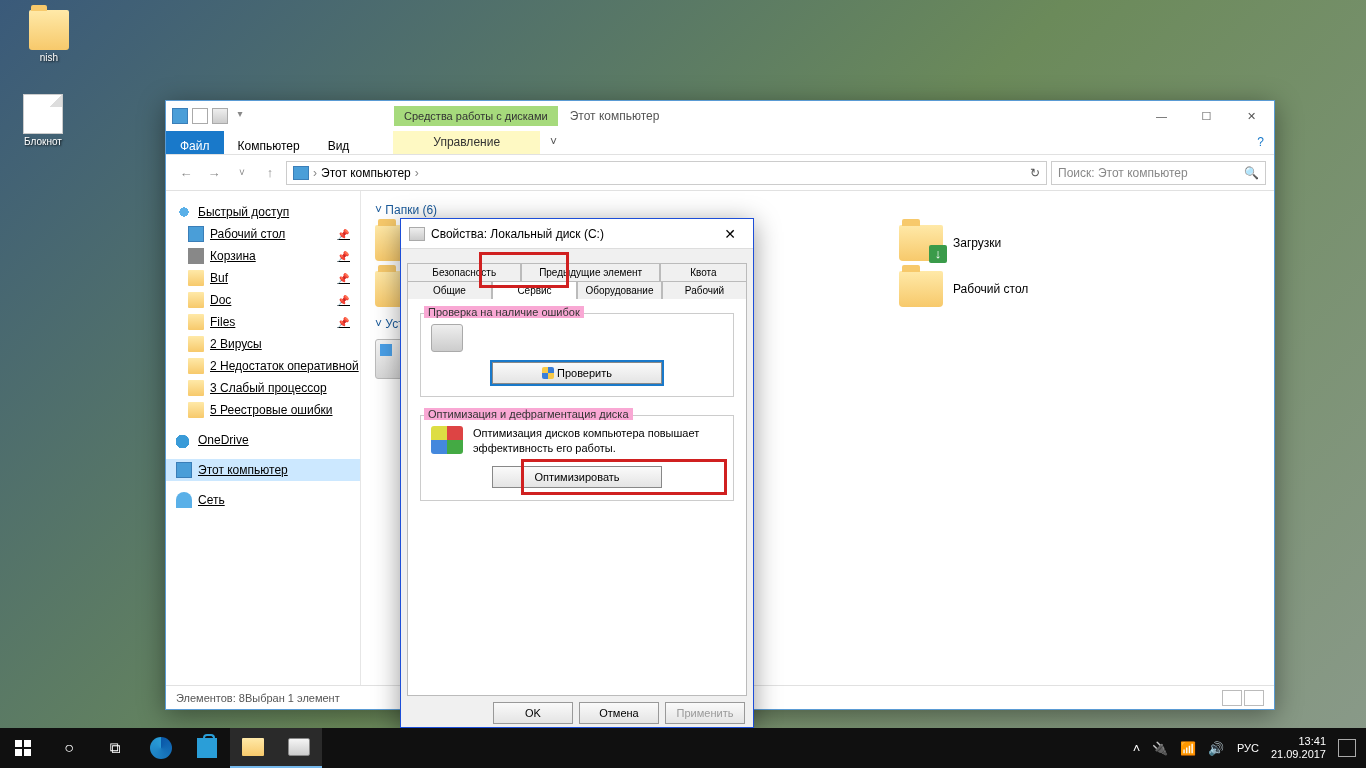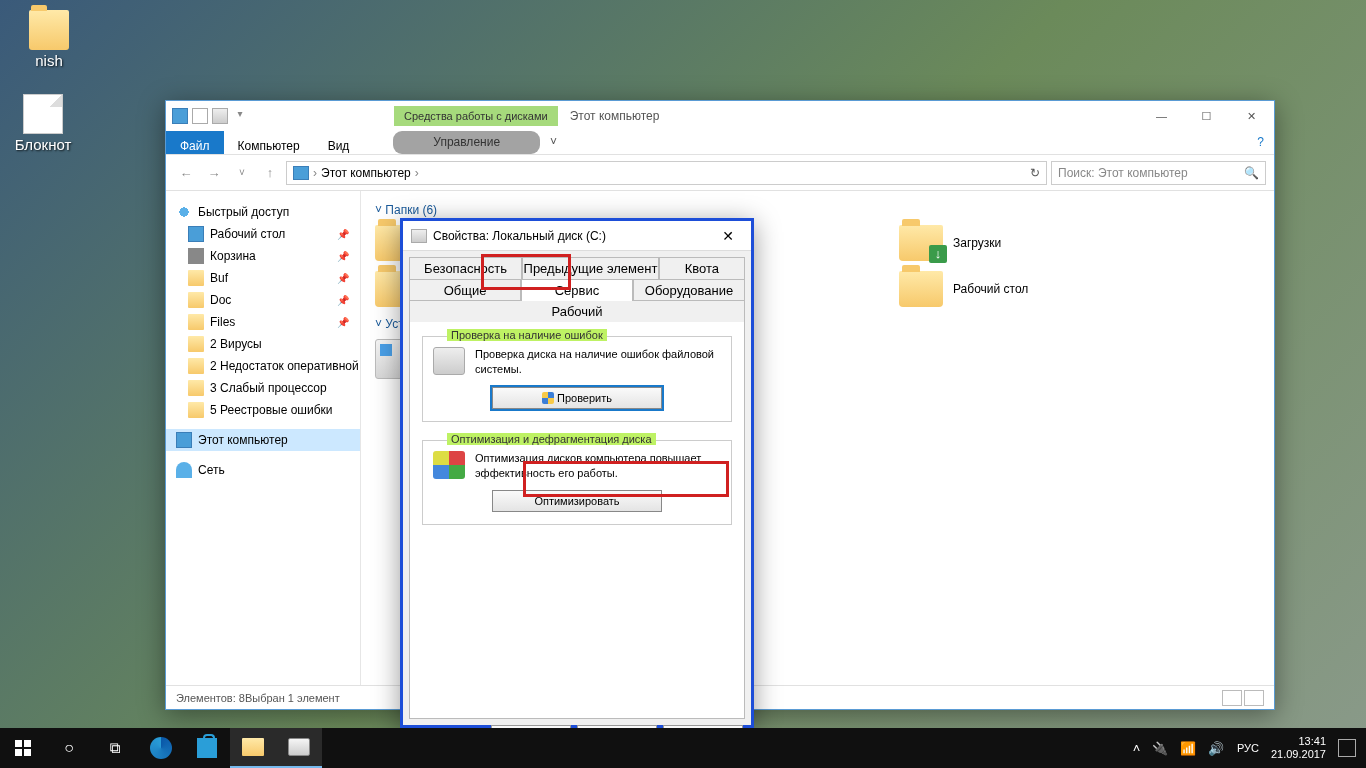--- a/index.html
+++ b/index.html
@@ -1,55 +1,55 @@
 <!DOCTYPE html>
 <html><head>
 <meta charset="utf-8">
 <style>
 * { box-sizing: border-box; margin: 0; padding: 0; font-family: "Segoe UI", Tahoma, sans-serif; }
 html, body { width: 1366px; height: 768px; overflow: hidden; }
 body { background: linear-gradient(135deg, #3a5a7a 0%, #6b8a5a 50%, #8a9a8a 100%); position: relative; }
 .desktop { position: absolute; inset: 0; }
-.desktop-icon { position: absolute; width: 70px; text-align: center; color: #fff; font-size: 15px; text-shadow: 1px 1px 2px rgba(0,0,0,.8); cursor: pointer; }
+.desktop-icon { position: absolute; width: 70px; text-align: center; color: #fff; font-size: 10px; text-shadow: 1px 1px 2px rgba(0,0,0,.8); cursor: pointer; }
 .desktop-icon .ico { width: 40px; height: 40px; margin: 0 auto 2px; }
 .folder-ico { background: linear-gradient(#ffe9a8, #f7c96b); border-radius: 2px 2px 3px 3px; position: relative; }
 .folder-ico::before { content:''; position:absolute; top:-5px; left:2px; width:16px; height:6px; background:#f7c96b; border-radius:2px 2px 0 0; }
 .note-ico { background:#fff; border:1px solid #ccc; position:relative; }
 .note-ico::after { content:''; position:absolute; top:0; right:0; width:12px; height:12px; background:linear-gradient(135deg,#fff 49%,#ddd 50%); }
 
 
 .explorer { position: absolute; left: 165px; top: 100px; width: 1110px; height: 610px; background: #fff; border: 1px solid #5a9bd4; box-shadow: 0 5px 25px rgba(0,0,0,.4); }
 .titlebar { height: 30px; display: flex; align-items: center; background: #fff; }
 .titlebar .qat { display:flex; align-items:center; padding:0 6px; gap:4px; }
 .titlebar .qat span { width:16px; height:16px; display:inline-block; }
 .titlebar .ctx-label { background:#a6da7c; height:20px; padding:2px 10px; font-size:11px; color:#333; margin-left:140px; display:flex; align-items:center;}
 .titlebar .title { margin-left: 12px; font-size: 12px; color: #555; }
 .titlebar .win-controls { margin-left: auto; display: flex; }
 .titlebar .win-controls div { width: 45px; height: 30px; display:flex; align-items:center; justify-content:center; font-size:11px; color:#555; cursor:pointer; }
 
 .ribbon-tabs { height: 24px; display:flex; font-size:12px; border-bottom:1px solid #e1e1e1; }
 .ribbon-tabs .rtab { padding:8px 14px; cursor:pointer; }
 .ribbon-tabs .rtab.file { background:#1979ca; color:#fff; }
-.ribbon-tabs .rtab.ctx { background:#a3a3a3; color:#333;border-radius:9px; }
+.ribbon-tabs .rtab.ctx { background:#fef9c3; color:#333; }
 .ribbon-tabs .help { margin-left:auto; padding:4px 10px; color:#1979ca; cursor:pointer; }
 .ribbon-tabs .chev { padding:4px 10px; color:#555; cursor:pointer; }
 
 .addr-bar { height:36px; border-bottom:1px solid #e1e1e1; display:flex; align-items:center; padding:0 8px; gap:4px; }
 .nav-btn { width:24px; height:24px; border-radius:12px; display:flex; align-items:center; justify-content:center; color:#888; cursor:pointer; font-size:13px;}
 .breadcrumb { flex:1; height:24px; border:1px solid #ccc; display:flex; align-items:center; padding:0 6px; font-size:12px; gap:4px; }
 .breadcrumb .mon { width:16px; height:14px; background:#4a9ed8; border:1px solid #3a7eb8; }
 .breadcrumb .sep { color:#888; }
 .breadcrumb .refresh { margin-left:auto; color:#555; cursor:pointer; }
 .search-box { width:215px; height:24px; border:1px solid #ccc; display:flex; align-items:center; padding:0 6px; font-size:12px; color:#888; }
 .search-box .mag { margin-left:auto; }
 
 .body-area { display:flex; height: calc(100% - 30px - 24px - 36px - 24px); }
 .sidebar { width:195px; border-right:1px solid #e6e6e6; padding:10px 0; font-size:12px; overflow:hidden; }
 .sidebar .group { margin-bottom:8px; }
-.sidebar .item { display:flex; align-items:center; padding:3px 10px 3px 22px; gap:6px; cursor:pointer; white-space:nowrap; }
+.sidebar .item { display:flex; align-items:center; padding:3px 10px 3px 22px; gap:6px; cursor:pointer; white-space:nowrap;text-decoration:underline; }
 .sidebar .item.head { padding-left:10px; font-weight:400; }
 .sidebar .item.selected { background:#cce8ff; }
 .sidebar .pin { color:#888; margin-left:auto; font-size:10px; }
 .sb-ico { width:16px; height:16px; flex-shrink:0; }
 .sb-star { background: radial-gradient(circle,#5ab0e8 40%,transparent 41%); }
 .sb-mon { background:#4a9ed8; border:1px solid #3a7eb8; }
 .sb-folder { background:linear-gradient(#ffe9a8,#f7c96b); border-radius:1px; }
 .sb-cloud { background: radial-gradient(ellipse at 40% 60%,#3a9bd8 50%,transparent 51%); }
 .sb-net { background:#5ab0e8; border-radius:50% 50% 0 0; }
 
@@ -67,31 +67,31 @@
 .drive-info { width:200px; }
 .drive-bar { height:14px; border:1px solid #bbb; margin:4px 0 2px; background:#f0f0f0; position:relative; }
 .drive-bar .fill { position:absolute; left:0; top:0; bottom:0; width:30%; background:#26a0da; }
 .drive-free { font-size:11px; color:#555; }
 
 .statusbar { height:24px; border-top:1px solid #e1e1e1; display:flex; align-items:center; padding:0 10px; font-size:11px; color:#555; }
 .statusbar .view-icons { margin-left:auto; display:flex; gap:2px; }
 .statusbar .view-icons span { width:20px; height:16px; border:1px solid #bbb; cursor:pointer; }
 
 
-.propdlg { position:absolute; left:400px; top:218px; width:354px; height:510px; background:#f0f0f0; border:3px solid #1d4ed8; box-shadow:0 5px 25px rgba(0,0,0,.4); }
+.propdlg { position:absolute; left:400px; top:218px; width:354px; height:510px; background:#f0f0f0; border:1px solid #1d4ed8; box-shadow:0 5px 25px rgba(0,0,0,.4); }
 .propdlg .dlg-title { height:30px; background:#fff; display:flex; align-items:center; padding:0 8px; font-size:12px; border-bottom:1px solid #ddd; }
 .propdlg .dlg-title .dico { width:16px; height:14px; background:linear-gradient(#eee,#ccc); border:1px solid #aaa; margin-right:6px; }
 .propdlg .dlg-title .xbtn { margin-left:auto; width:30px; text-align:center; cursor:pointer; font-size:14px; }
-.tabrow { display:flex; flex-wrap:wrap; padding:6px 6px 0; font-size:13px; }
+.tabrow { display:flex; flex-wrap:wrap; padding:6px 6px 0; font-size:10px;margin-top:8px; }
 .tabrow .tab { border:1px solid #bbb; border-bottom:none; padding:3px 0; background:#f0f0f0; cursor:pointer; text-align:center; flex:1 0 25%; margin-bottom:-1px; }
 .tabrow .tab.toprow { border-bottom:1px solid #bbb; }
 .tabrow .tab.active { background:#fff; position:relative; z-index:2; }
 .tabpanel { margin:0 6px 6px; border:1px solid #bbb; background:#fff; height:398px; padding:14px 12px; font-size:11px; }
 .groupbox { border:1px solid #ccc; padding:10px 10px 12px; margin-bottom:18px; position:relative; }
-.groupbox .legend { position:absolute; top:-8px; left:24px; background:#bef264; padding:0 4px; color:#333; }
+.groupbox .legend { position:absolute; top:-8px; left:3px; background:#f9a8d4; padding:0 4px; color:#333; }
 .groupbox .row { display:flex; gap:10px; align-items:flex-start; }
 .gb-ico { width:32px; height:28px; flex-shrink:0; }
 .gb-drive { background:linear-gradient(#eee,#ccc); border:1px solid #aaa; border-radius:3px; }
 .gb-defrag { background:conic-gradient(#d44 0 25%, #4a4 0 50%, #48d 0 75%, #dd4 0); border-radius:3px; }
 .groupbox .desc { flex:1; line-height:1.35; }
 .gbtn { display:block; margin:10px auto 0; width:170px; height:22px; border:1px solid #888; background:linear-gradient(#fafafa,#e4e4e4); font-size:11px; cursor:pointer; }
 .gbtn.highlighted { outline:2px solid #1979ca; }
 .shield { display:inline-block; width:12px; height:12px; background:conic-gradient(#3a7ed8 0 25%,#f7c948 0 50%,#3a7ed8 0 75%,#f7c948 0); border-radius:2px; vertical-align:-2px; margin-right:3px; }
 .dlg-buttons { display:flex; justify-content:flex-end; gap:6px; padding:0 8px 8px; }
 .dlg-buttons button { width:80px; height:22px; font-size:11px; border:1px solid #999; background:linear-gradient(#fafafa,#e4e4e4); cursor:pointer; }
@@ -218,20 +218,26 @@
           <div class="item">
               <span class="sb-ico sb-folder"></span>
               <span>3 Слабый процессор</span>
             </div>
           <div class="item">
               <span class="sb-ico sb-folder"></span>
               <span>5 Реестровые ошибки</span>
             </div>
         </div>
         <div class="group">
+          <div class="item head">
+              <span class="sb-ico sb-cloud"></span>
+              <span>OneDrive</span>
+            </div>
+        </div>
+        <div class="group">
           <div class="item head selected">
               <span class="sb-ico sb-mon"></span>
               <span>Этот компьютер</span>
             </div>
         </div>
         <div class="group">
           <div class="item head">
               <span class="sb-ico sb-net"></span>
               <span>Сеть</span>
             </div>
@@ -295,21 +301,20 @@
       <div class="tab">Общие</div>
       <div class="tab active">Сервис</div>
       <div class="tab">Оборудование</div>
       <div class="tab">Рабочий</div>
     </div>
     <div class="tabpanel">
       <div class="groupbox">
         <div class="legend">Проверка на наличие ошибок</div>
         <div class="row">
           <div class="gb-ico gb-drive"></div>
-          <div class="desc">Проверка диска на наличие ошибок файловой системы.</div>
         </div>
         <button class="gbtn highlighted"><span class="shield"></span><span>Проверить</span></button>
       </div>
       <div class="groupbox">
         <div class="legend">Оптимизация и дефрагментация диска</div>
         <div class="row">
           <div class="gb-ico gb-defrag"></div>
           <div class="desc">Оптимизация дисков компьютера повышает эффективность его работы.</div>
         </div>
         <button class="gbtn">Оптимизировать</button>

